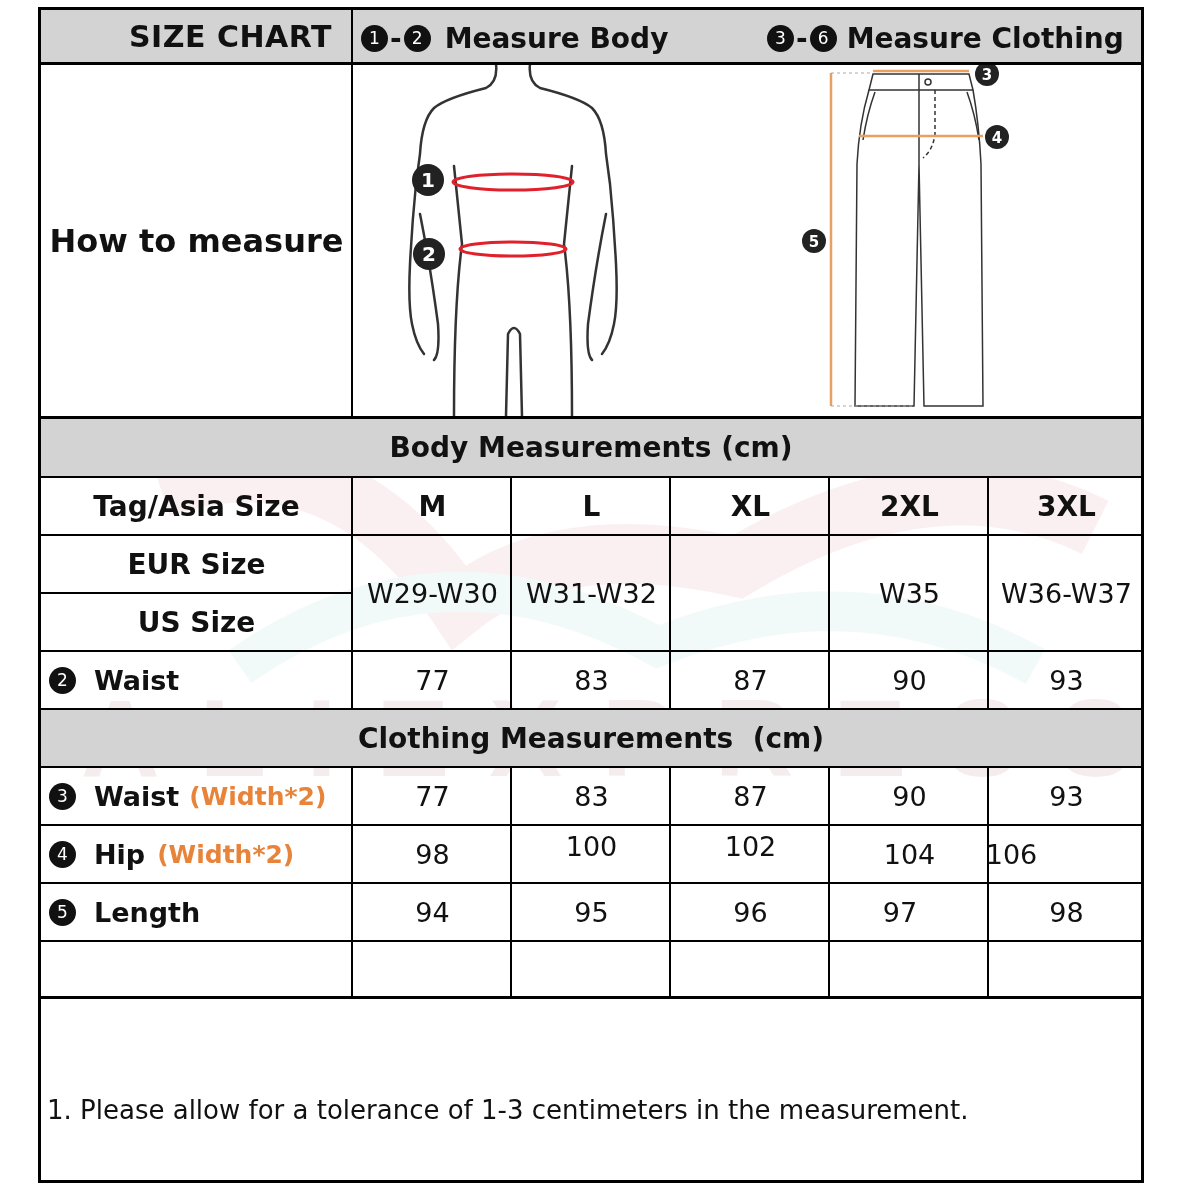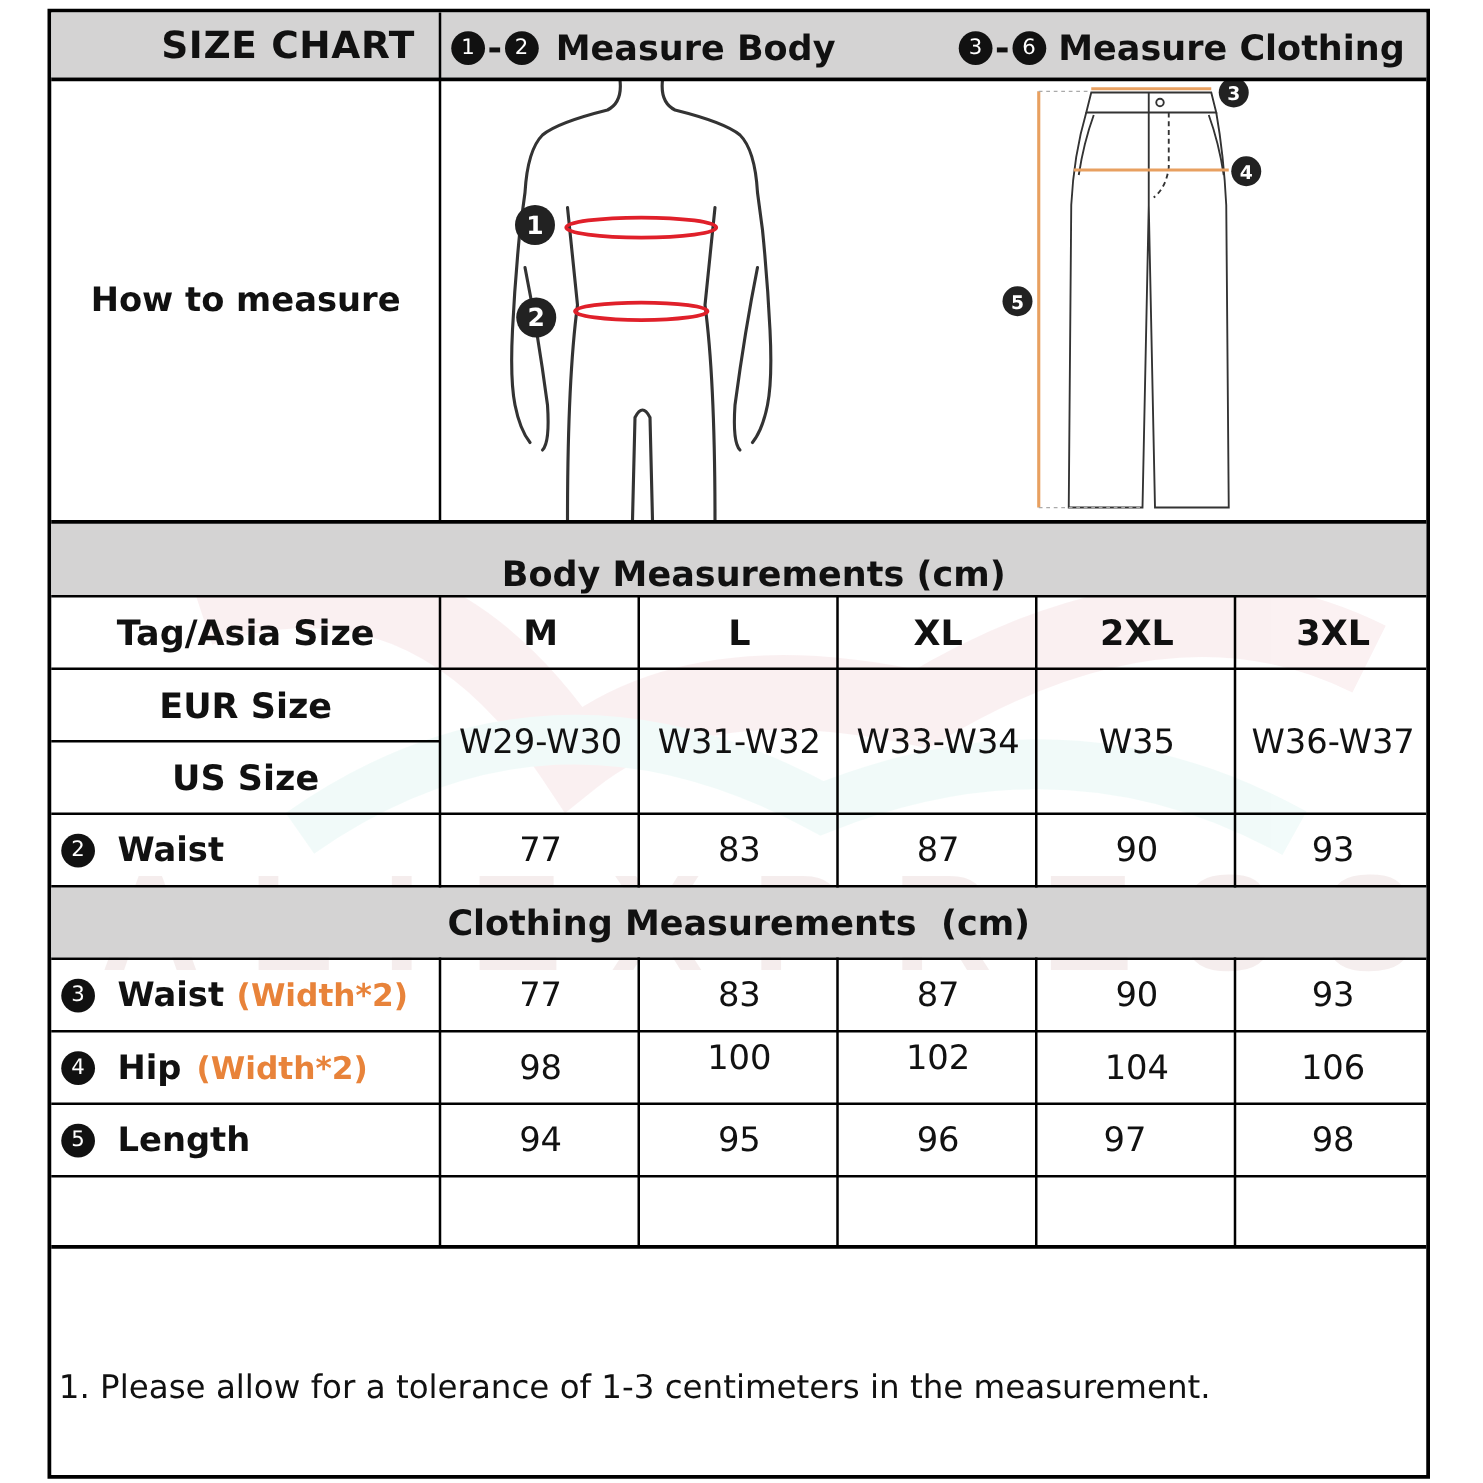--- a/index.html
+++ b/index.html
@@ -9,21 +9,21 @@
            box-sizing:border-box; border:3px solid #000; background:#fff; }
   .abs { position:absolute; box-sizing:border-box; }
   .gray { background:#d4d3d3; }
   .hline { position:absolute; left:0; height:2px; background:#000; }
   .hline.thick { height:3px; }
   .vline { position:absolute; width:2px; background:#000; }
   .cell { position:absolute; display:flex; align-items:center; justify-content:center;
           box-sizing:border-box; text-align:center; }
   .bold { font-weight:bold; }
   .t30 { font-size:30px; }
-  .t27 { font-size:27px; }
+  .t27 { font-size:32px; }
   .t28 { font-size:28px; }
   .num { font-size:27px; font-weight:normal; }
   .circ { display:inline-flex; align-items:center; justify-content:center;
           width:27px; height:27px; border-radius:50%; background:#111; color:#fff;
           font-size:17px; font-weight:normal; font-family:"DejaVu Sans", sans-serif;
           vertical-align:middle; }
   .orange { color:#e8833a; }
   .rowlabel { justify-content:flex-start; padding-left:8px; font-size:27px; font-weight:bold; }
   .rowlabel .circ { margin-right:18px; }
   .notes { position:absolute; left:6px; top:1020px; font-size:26px; line-height:36px; white-space:pre; }
@@ -102,21 +102,21 @@
     </g>
     <circle cx="204" cy="10" r="12" fill="#222"></circle>
     <text x="204" y="16" text-anchor="middle" font-size="15" font-weight="bold" fill="#fff" font-family="DejaVu Sans, sans-serif">3</text>
     <circle cx="214" cy="73" r="12" fill="#222"></circle>
     <text x="214" y="79" text-anchor="middle" font-size="15" font-weight="bold" fill="#fff" font-family="DejaVu Sans, sans-serif">4</text>
     <circle cx="31" cy="177" r="12" fill="#222"></circle>
     <text x="31" y="183" text-anchor="middle" font-size="15" font-weight="bold" fill="#fff" font-family="DejaVu Sans, sans-serif">5</text>
   </svg>
 
   <div class="abs gray" style="left:0;top:409px;width:1100px;height:57px;"></div>
-  <div class="cell bold t28" style="left:12px;top:409px;width:1100px;height:57px;align-items:flex-end;">
+  <div class="cell bold t28" style="left:0;top:409px;width:1100px;height:57px;">
     <span>Body Measurements (cm)</span>
   </div>
 
   <div class="cell bold t28" style="left:0;top:468px;width:311px;height:56px;">
     <span>Tag/Asia Size</span>
   </div>
   <div class="cell bold t28" style="left:313px;top:468px;width:157px;height:56px;">
       <span>M</span>
     </div>
   <div class="cell bold t28" style="left:472px;top:468px;width:157px;height:56px;">
@@ -136,23 +136,20 @@
       <span>US Size</span>
     </div>
   <div class="cell bold t28" style="left:0;top:526px;width:311px;height:56px;">
       <span>EUR Size</span>
     </div>
   <div class="cell num" style="left:313px;top:526px;width:157px;height:114px;">
       <span>W29-W30</span>
     </div>
   <div class="cell num" style="left:472px;top:526px;width:157px;height:114px;">
       <span>W31-W32</span>
-    </div>
-  <div class="cell num" style="left:631px;top:526px;width:157px;height:114px;">
-      <span>W33-W34</span>
     </div>
   <div class="cell num" style="left:790px;top:526px;width:157px;height:114px;">
       <span>W35</span>
     </div>
   <div class="cell num" style="left:949px;top:526px;width:153px;height:114px;">
       <span>W36-W37</span>
     </div>
 
   <div class="cell rowlabel" style="left:0;top:642px;width:311px;height:56px;">
     <span class="circ">2</span>
@@ -210,21 +207,21 @@
     </div>
   <div class="cell num" style="left:472px;top:800px;width:157px;height:72px;">
       <span>100</span>
     </div>
   <div class="cell num" style="left:631px;top:816px;width:157px;height:40px;">
       <span>102</span>
     </div>
   <div class="cell num" style="left:790px;top:816px;width:157px;height:56px;">
       <span>104</span>
     </div>
-  <div class="cell num" style="left:949px;top:816px;width:153px;height:56px;">
+  <div class="cell num" style="left:894px;top:816px;width:153px;height:56px;">
       <span>106</span>
     </div>
 
   <div class="cell rowlabel" style="left:0;top:874px;width:311px;height:56px;">
     <span class="circ">5</span>
     <span>Length</span>
   </div>
   <div class="cell num" style="left:313px;top:874px;width:157px;height:56px;">
       <span>94</span>
     </div>

